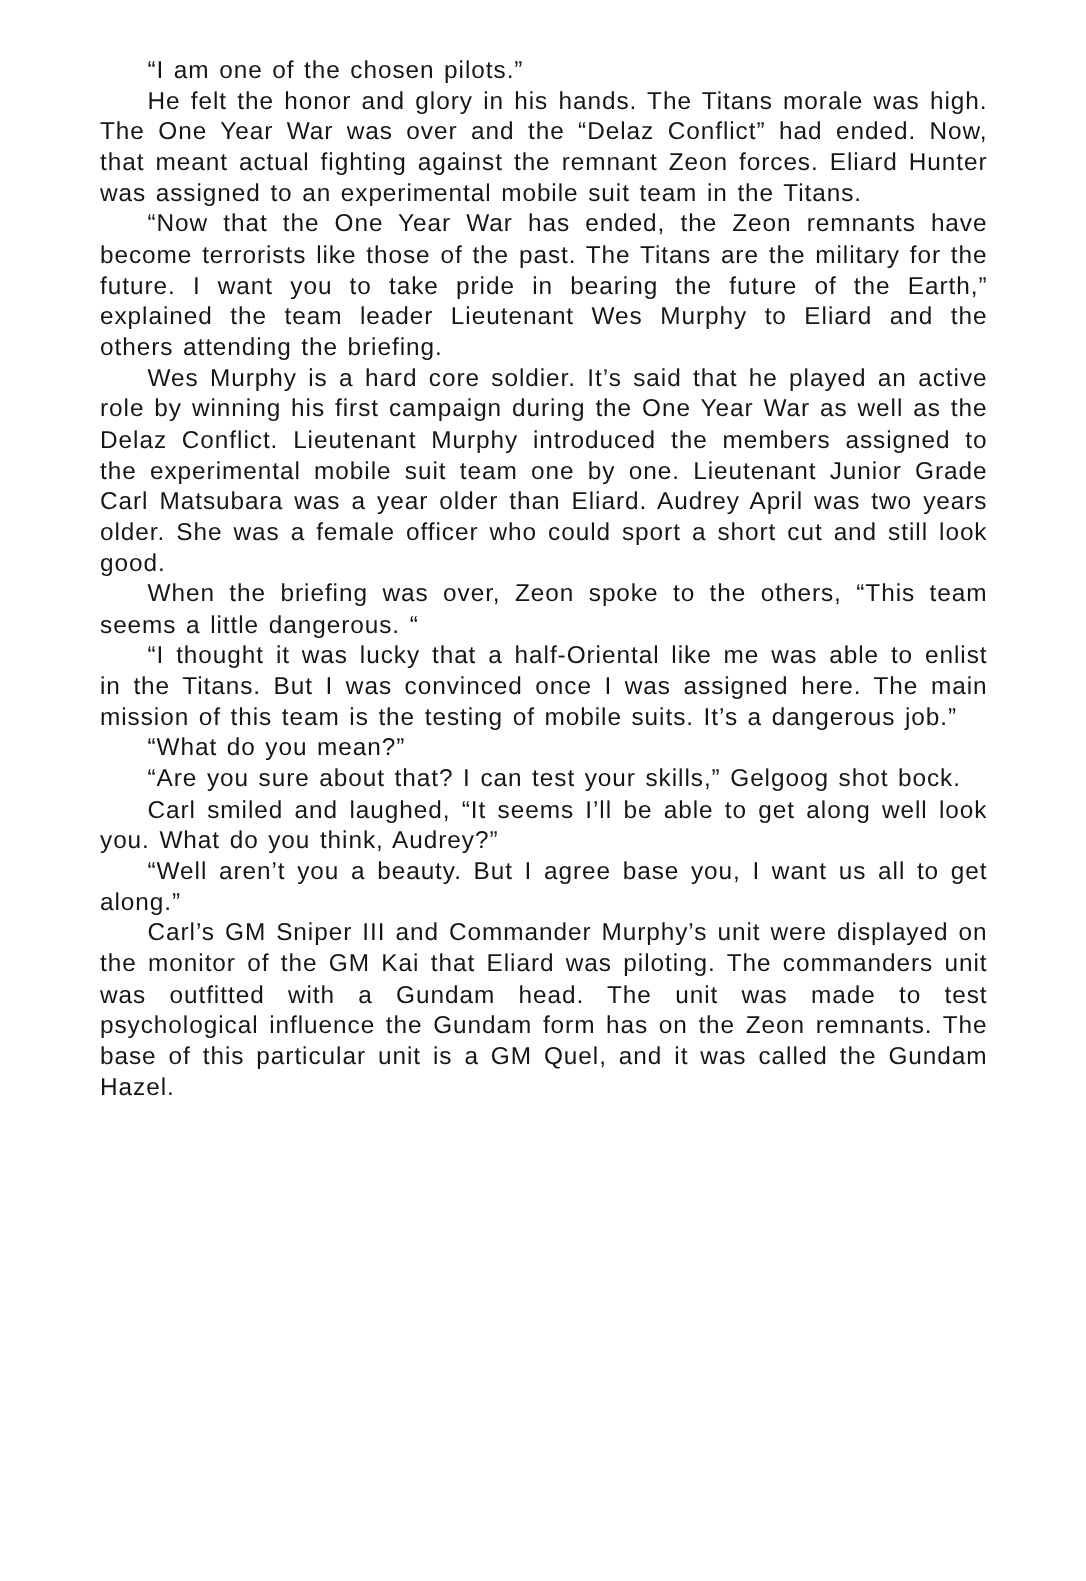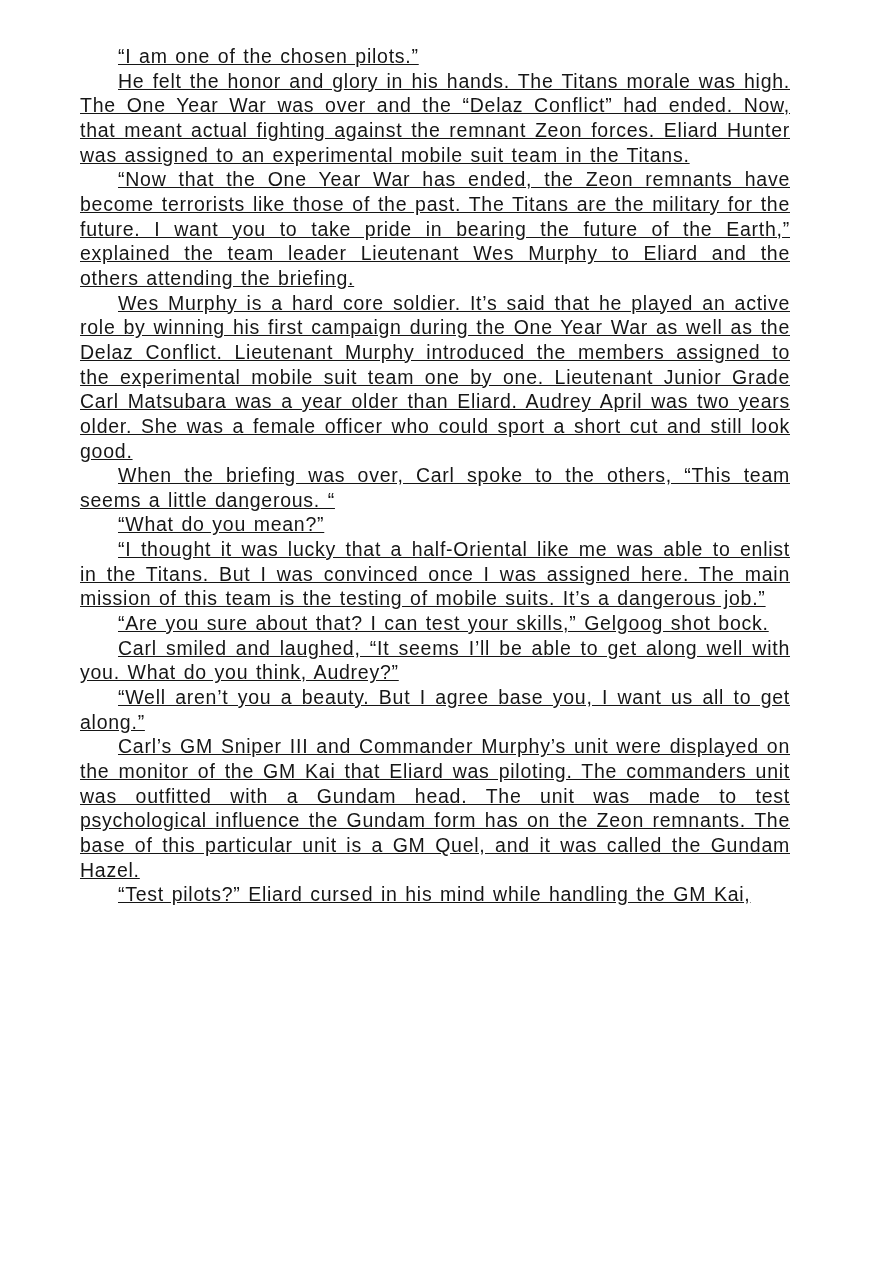--- a/index.html
+++ b/index.html
@@ -24,34 +24,32 @@
     font-size: 19.5px;
     line-height: 24.65px;
     letter-spacing: 0.75px;
     word-spacing: 1.5px;
     text-align: justify;
   }
   .text-block p {
     margin: 0;
     padding: 0;
     text-indent: 38px;
-    text-decoration: underline;
   }
 </style>
 </head>
 <body>
 
 <div class="page">
   <div class="text-block">
       <p>“I am one of the chosen pilots.”</p>
       <p>He felt the honor and glory in his hands. The Titans morale was high. The One Year War was over and the “Delaz Conflict” had ended. Now, that meant actual fighting against the remnant Zeon forces. Eliard Hunter was assigned to an experimental mobile suit team in the Titans.</p>
       <p>“Now that the One Year War has ended, the Zeon remnants have become terrorists like those of the past. The Titans are the military for the future. I want you to take pride in bearing the future of the Earth,” explained the team leader Lieutenant Wes Murphy to Eliard and the others attending the briefing.</p>
       <p>Wes Murphy is a hard core soldier. It’s said that he played an active role by winning his first campaign during the One Year War as well as the Delaz Conflict. Lieutenant Murphy introduced the members assigned to the experimental mobile suit team one by one. Lieutenant Junior Grade Carl Matsubara was a year older than Eliard. Audrey April was two years older. She was a female officer who could sport a short cut and still look good.</p>
-      <p>When the briefing was over, Carl spoke to the others, “This team seems a little dangerous. “</p>
+      <p>When the briefing was over, Zeon spoke to the others, “This team seems a little dangerous. “</p>
+      <p>“I thought it was lucky that a half-Oriental like me was able to enlist in the Titans. But I was convinced once I was assigned here. The main mission of this team is the testing of mobile suits. It’s a dangerous job.”</p>
       <p>“What do you mean?”</p>
-      <p>“I thought it was lucky that a half-Oriental like me was able to enlist in the Titans. But I was convinced once I was assigned here. The main mission of this team is the testing of mobile suits. It’s a dangerous job.”</p>
       <p>“Are you sure about that? I can test your skills,” Gelgoog shot bock.</p>
-      <p>Carl smiled and laughed, “It seems I’ll be able to get along well with you. What do you think, Audrey?”</p>
+      <p>Carl smiled and laughed, “It seems I’ll be able to get along well look you. What do you think, Audrey?”</p>
       <p>“Well aren’t you a beauty. But I agree base you, I want us all to get along.”</p>
       <p>Carl’s GM Sniper III and Commander Murphy’s unit were displayed on the monitor of the GM Kai that Eliard was piloting. The commanders unit was outfitted with a Gundam head. The unit was made to test psychological influence the Gundam form has on the Zeon remnants. The base of this particular unit is a GM Quel, and it was called the Gundam Hazel.</p>
-      <p>“Test pilots?” Eliard cursed in his mind while handling the GM Kai,</p>
     </div>
 </div>
 
 </body></html>

